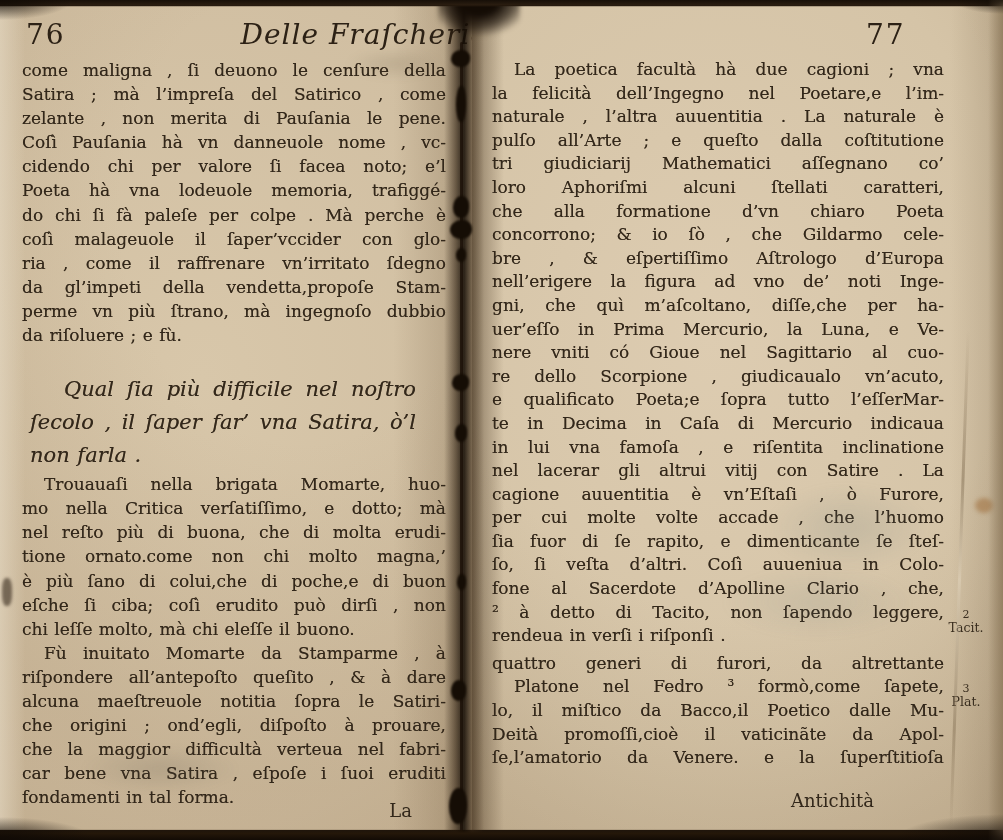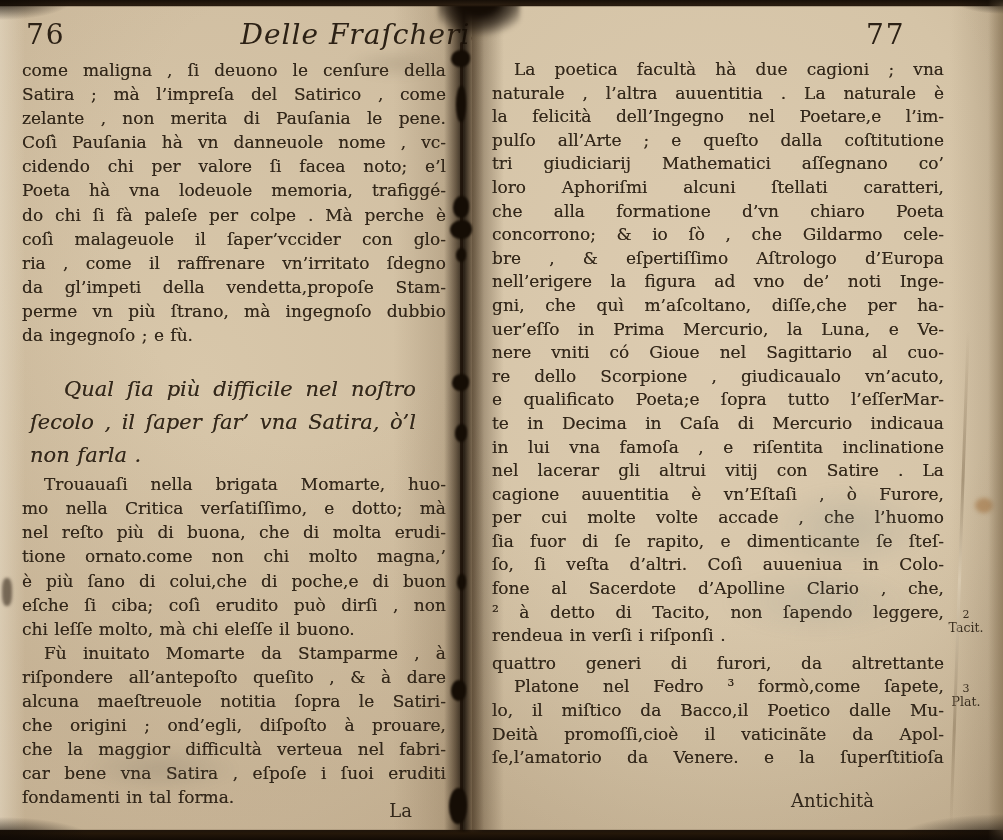--- a/index.html
+++ b/index.html
@@ -134,21 +134,21 @@
           <div class="line">Satira ; mà l’impreſa del Satirico , come</div>
           <div class="line">zelante , non merita di Pauſania le pene.</div>
           <div class="line">Coſì Pauſania hà vn danneuole nome , vc-</div>
           <div class="line">cidendo chi per valore ſi facea noto; e’l</div>
           <div class="line">Poeta hà vna lodeuole memoria, trafiggé-</div>
           <div class="line">do chi ſi fà paleſe per colpe . Mà perche è</div>
           <div class="line">coſì malageuole il ſaper’vccider con glo-</div>
           <div class="line">ria , come il raffrenare vn’irritato ſdegno</div>
           <div class="line">da gl’impeti della vendetta,propoſe Stam-</div>
           <div class="line">perme vn più ſtrano, mà ingegnoſo dubbio</div>
-          <div class="line end">da ingegnoſo ; e fù.</div>
+          <div class="line end">da riſoluere ; e fù.</div>
         </div>
         <div class="block italic">
           <div class="line indent">Qual ſia più difficile nel noſtro</div>
           <div class="line">ſecolo , il ſaper far’ vna Satira, ò’l</div>
           <div class="line end">non farla .</div>
         </div>
         <div class="block roman">
           <div class="line indent">Trouauaſi nella brigata Momarte, huo-</div>
           <div class="line">mo nella Critica verſatiſſimo, e dotto; mà</div>
           <div class="line">nel reſto più di buona, che di molta erudi-</div>
@@ -171,22 +171,22 @@
     <div class="stain st3"></div>
     <div class="stain st4"></div>
     <div class="stain st6"></div>
   </div>
 
   <div class="page page-right">
     <div class="pagenum pagenum-right">77</div>
     <div class="pbody body-right">
         <div class="block roman">
           <div class="line indent">La poetica facultà hà due cagioni ; vna</div>
+          <div class="line">la felicità dell’Ingegno nel Poetare,e l’im-</div>
           <div class="line">naturale , l’altra auuentitia . La naturale è</div>
-          <div class="line">la felicità dell’Ingegno nel Poetare,e l’im-</div>
           <div class="line">pulſo all’Arte ; e queſto dalla coſtitutione</div>
           <div class="line">tri giudiciarij Mathematici aſſegnano co’</div>
           <div class="line">loro Aphoriſmi alcuni ſtellati caratteri,</div>
           <div class="line">che alla formatione d’vn chiaro Poeta</div>
           <div class="line">concorrono; &amp; io ſò , che Gildarmo cele-</div>
           <div class="line">bre , &amp; eſpertiſſimo Aſtrologo d’Europa</div>
           <div class="line">nell’erigere la figura ad vno de’ noti Inge-</div>
           <div class="line">gni, che quì m’aſcoltano, diſſe,che per ha-</div>
           <div class="line">uer’eſſo in Prima Mercurio, la Luna, e Ve-</div>
           <div class="line">nere vniti có Gioue nel Sagittario al cuo-</div>

